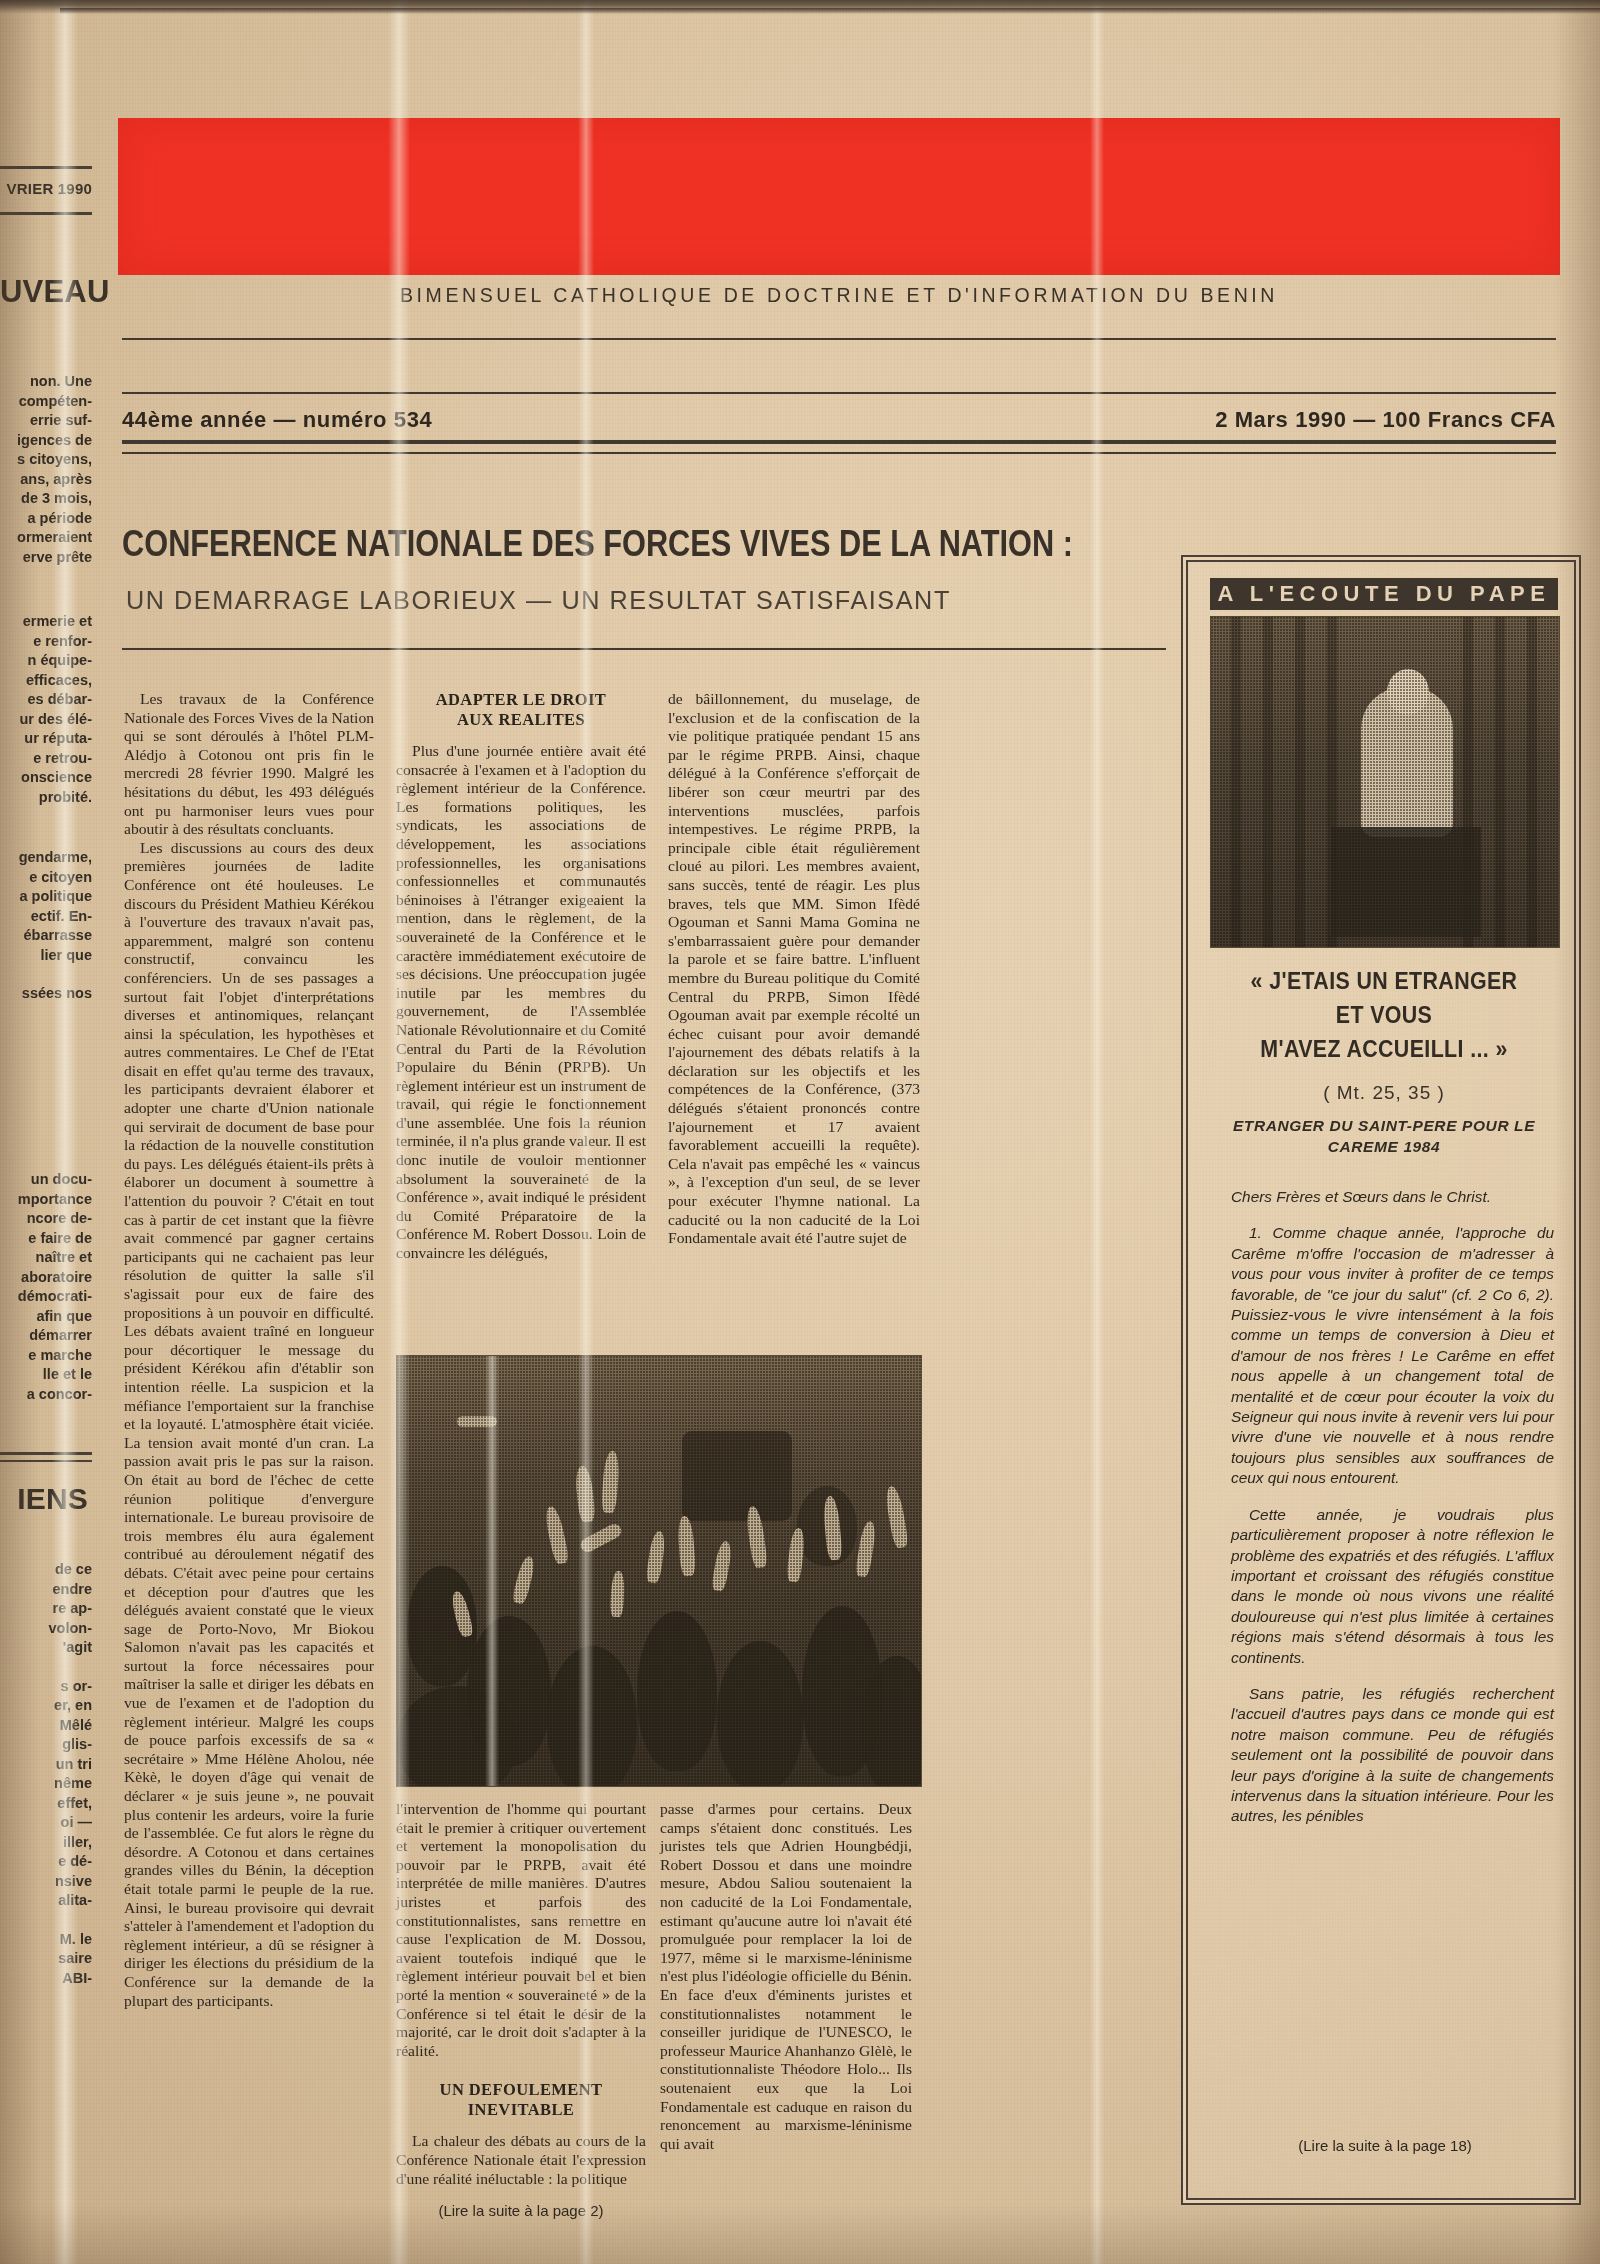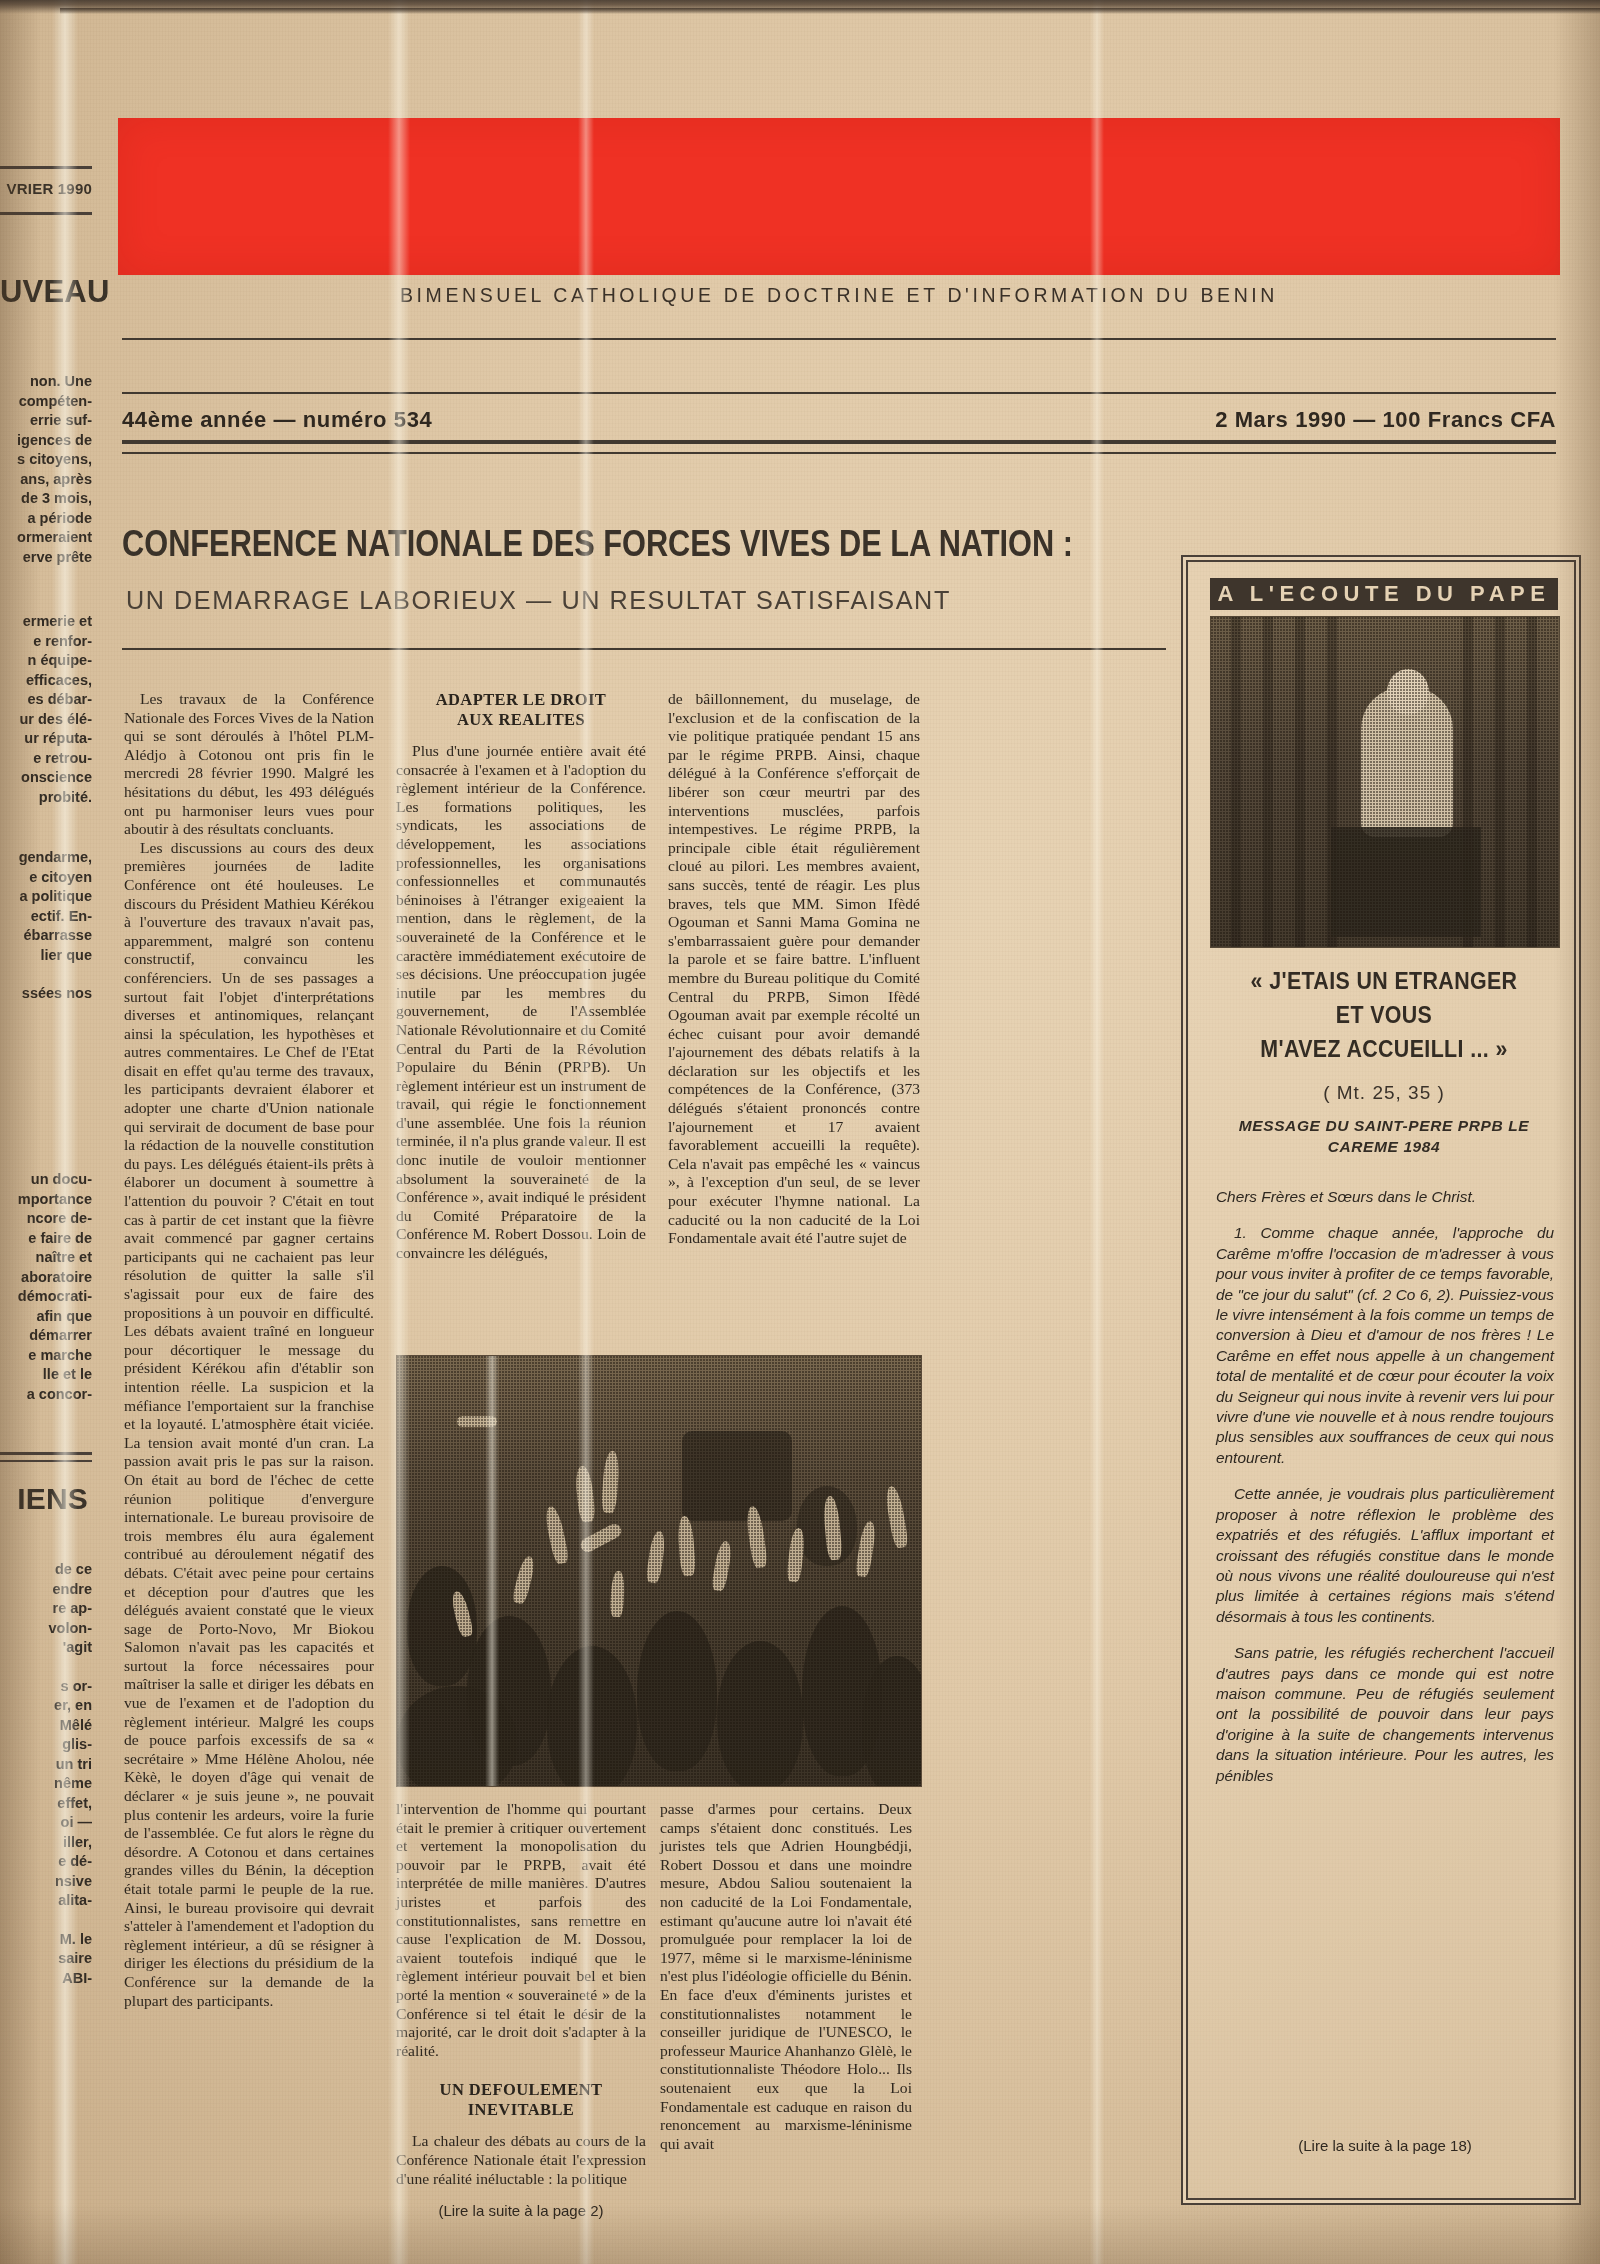--- a/index.html
+++ b/index.html
@@ -206,21 +206,21 @@
   .sb-msg{
     position:absolute;left:14px;top:543px;width:344px;text-align:center;
     font-family:"Liberation Sans",sans-serif;font-style:italic;font-weight:bold;
     font-size:15.5px;line-height:21px;color:#332c24;letter-spacing:.6px;
   }
   .sb-body{
     position:absolute;left:18px;top:615px;width:338px;
     font-family:"Liberation Sans",sans-serif;font-style:italic;
     font-size:15.4px;line-height:20.4px;color:#2d2720;text-align:justify;
   }
-  .sb-body p{margin:0 0 16px 0;text-indent:18px;}
+  .sb-body p{margin:0 0 16px 15px;text-indent:18px;}
   .sb-body p.noind{text-indent:0;}
   .sb-cont{
     position:absolute;left:18px;top:1565px;width:338px;text-align:center;
     font-family:"Liberation Sans",sans-serif;font-size:15px;color:#2e271f;
   }
 
   
   .ls-box{position:absolute;left:0;top:1452px;width:92px;height:760px;}
   .ls-box-rule{position:absolute;background:#4a4038;}
 </style>
@@ -430,21 +430,21 @@
 
       <div class="sb-quote">
         <div>« J'ETAIS UN ETRANGER</div>
         <div>ET VOUS</div>
         <div>M'AVEZ ACCUEILLI ... »</div>
       </div>
 
       <div class="sb-ref">( Mt. 25, 35 )</div>
 
       <div class="sb-msg">
-        <div>MESSAGE DU SAINT-PERE PRPB LE</div>
+        <div>ETRANGER DU SAINT-PERE POUR LE</div>
         <div>CAREME 1984</div>
       </div>
 
       <div class="sb-body">
         <p class="noind">Chers Frères et Sœurs dans le Christ.</p>
         <p>1. Comme chaque année, l'approche du Carême m'offre l'occasion de m'adresser à vous pour vous inviter à profiter de ce temps favorable, de "ce jour du salut" (cf. 2 Co 6, 2). Puissiez-vous le vivre intensément à la fois comme un temps de conversion à Dieu et d'amour de nos frères ! Le Carême en effet nous appelle à un changement total de mentalité et de cœur pour écouter la voix du Seigneur qui nous invite à revenir vers lui pour vivre d'une vie nouvelle et à nous rendre toujours plus sensibles aux souffrances de ceux qui nous entourent.</p>
         <p>Cette année, je voudrais plus particulièrement proposer à notre réflexion le problème des expatriés et des réfugiés. L'afflux important et croissant des réfugiés constitue dans le monde où nous vivons une réalité douloureuse qui n'est plus limitée à certaines régions mais s'étend désormais à tous les continents.</p>
         <p>Sans patrie, les réfugiés recherchent l'accueil d'autres pays dans ce monde qui est notre maison commune. Peu de réfugiés seulement ont la possibilité de pouvoir dans leur pays d'origine à la suite de changements intervenus dans la situation intérieure. Pour les autres, les pénibles</p>
       </div>
 

